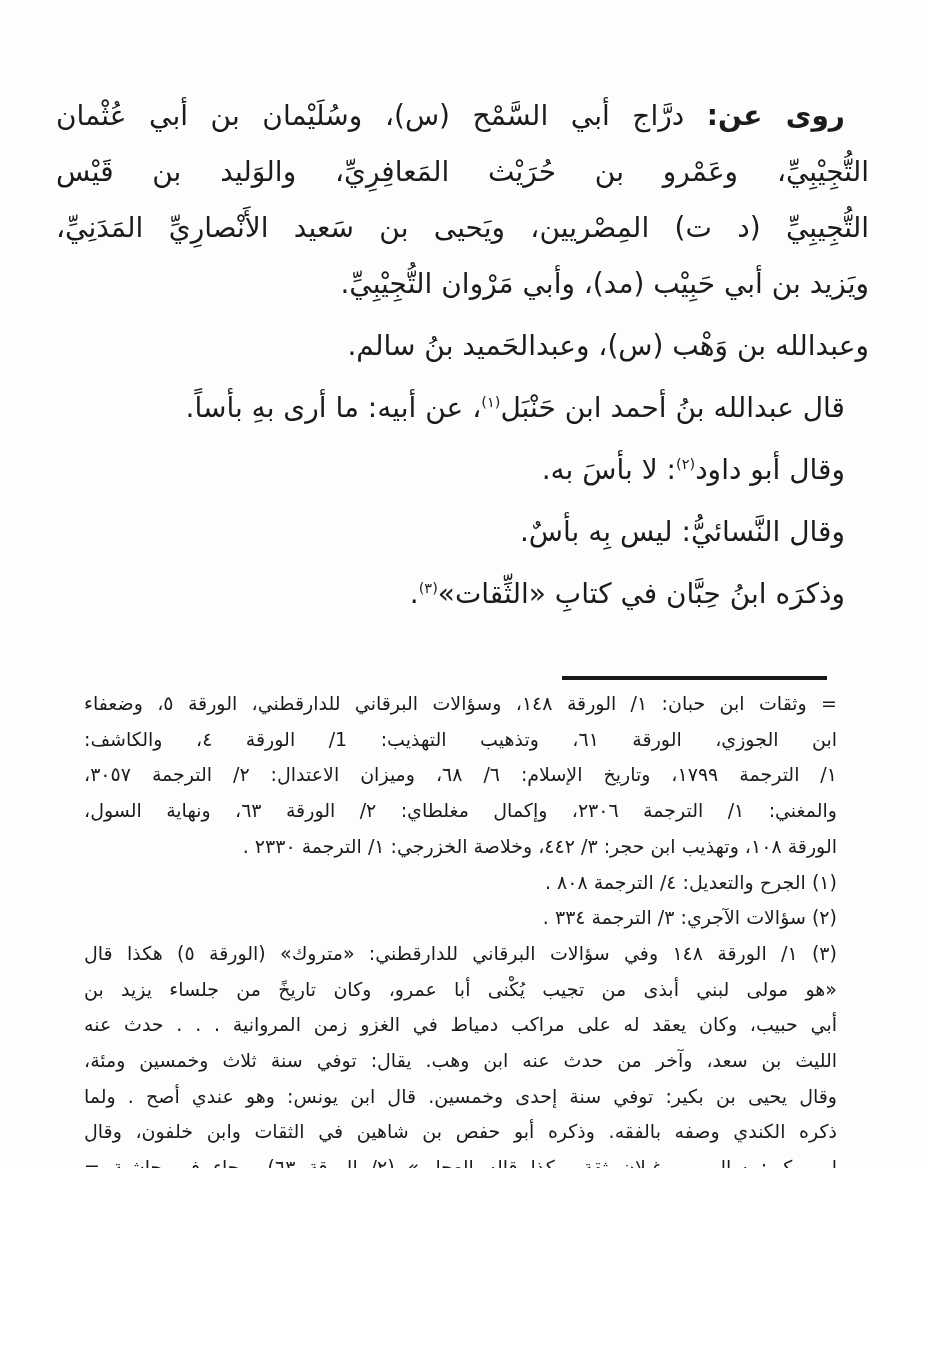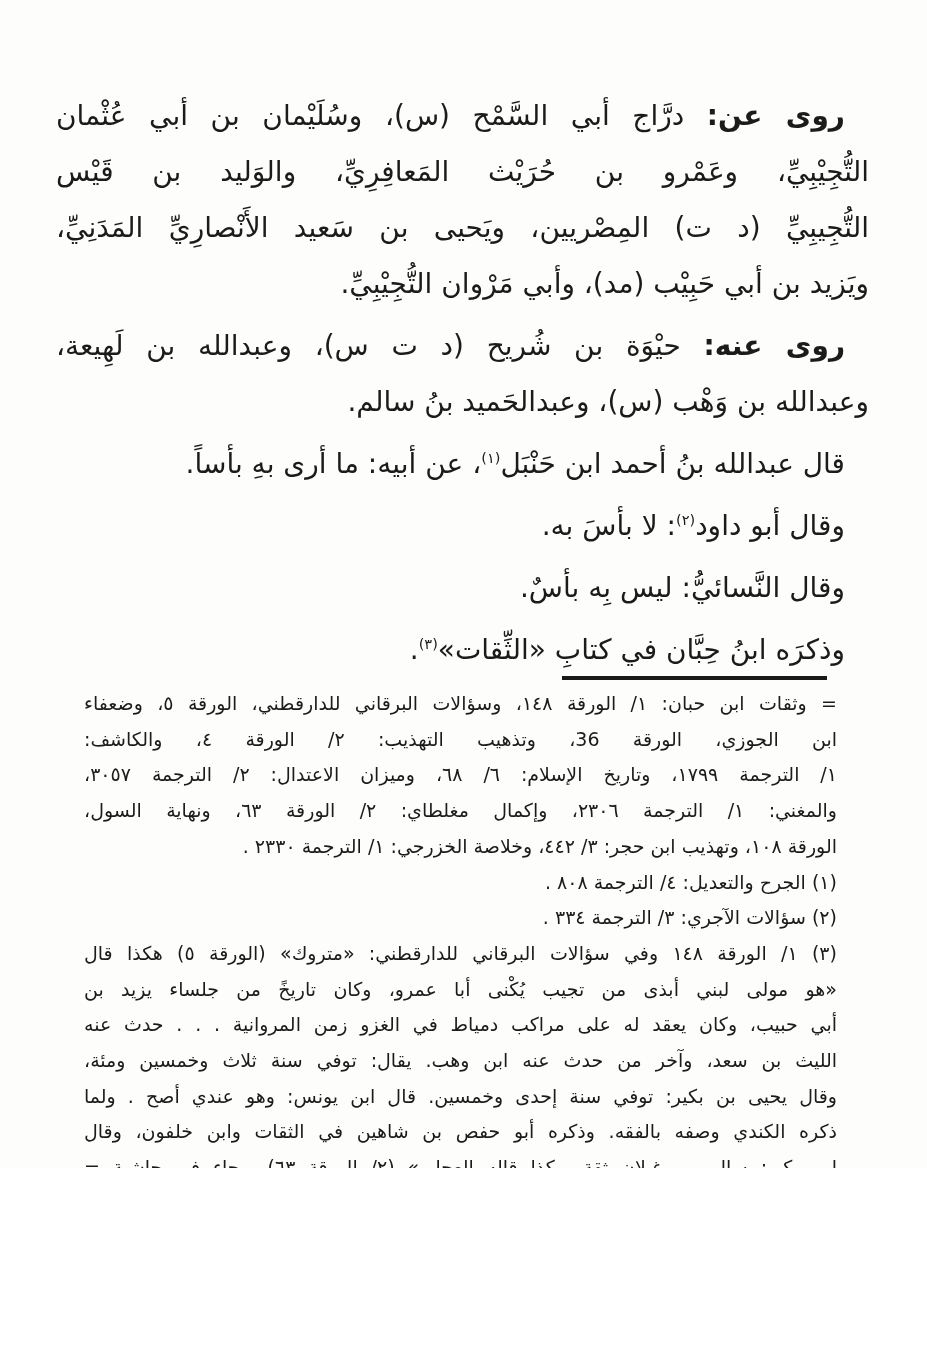--- a/index.html
+++ b/index.html
@@ -88,41 +88,40 @@
 
 <div class="page">
   <div class="main-text" id="main-text">
       <div class="para">
         <div class="line j ind"><span class="lead">روى عن:</span> درَّاج أبي السَّمْح (س)، وسُلَيْمان بن أبي عُثْمان</div>
         <div class="line j">التُّجِيْبِيِّ، وعَمْرو بن حُرَيْث المَعافِرِيِّ، والوَليد بن قَيْس</div>
         <div class="line j">التُّجِيبِيِّ (د ت) المِصْريين، ويَحيى بن سَعيد الأَنْصارِيِّ المَدَنِيِّ،</div>
         <div class="line">ويَزيد بن أبي حَبِيْب (مد)، وأبي مَرْوان التُّجِيْبِيِّ.</div>
       </div>
       <div class="para">
-        <div class="line j ind"><span class="lead">روى عنه:</span> حيْوَة بن شُريح (د ت س)، وعبدالله بن لَهِيعة،</div>
         <div class="line">وعبدالله بن وَهْب (س)، وعبدالحَميد بنُ سالم.</div>
       </div>
       <div class="para">
         <div class="line ind">قال عبدالله بنُ أحمد ابن حَنْبَل<sup class="fn-ref">(١)</sup>، عن أبيه: ما أرى بهِ بأساً.</div>
       </div>
       <div class="para">
         <div class="line ind">وقال أبو داود<sup class="fn-ref">(٢)</sup>: لا بأسَ به.</div>
       </div>
       <div class="para">
         <div class="line ind">وقال النَّسائيُّ: ليس بِه بأسٌ.</div>
       </div>
       <div class="para">
         <div class="line ind">وذكرَه ابنُ حِبَّان في كتابِ «الثِّقات»<sup class="fn-ref">(٣)</sup>.</div>
       </div>
     </div>
   <div class="fn-sep"></div>
   <div class="footnotes" id="footnotes">
       <div class="fn-block">
         <div class="line j"><span class="fn-marker">=</span> وثقات ابن حبان: ١/ الورقة ١٤٨، وسؤالات البرقاني للدارقطني، الورقة ٥، وضعفاء</div>
-        <div class="line j">ابن الجوزي، الورقة 36، وتذهيب التهذيب: ٢/ الورقة ٤، والكاشف:</div>
+        <div class="line j">ابن الجوزي، الورقة ٦١، وتذهيب التهذيب: 1/ الورقة ٤، والكاشف:</div>
         <div class="line j">١/ الترجمة ١٧٩٩، وتاريخ الإسلام: ٦/ ٦٨، وميزان الاعتدال: ٢/ الترجمة ٣٠٥٧،</div>
         <div class="line j">والمغني: ١/ الترجمة ٢٣٠٦، وإكمال مغلطاي: ٢/ الورقة ٦٣، ونهاية السول،</div>
         <div class="line">الورقة ١٠٨، وتهذيب ابن حجر: ٣/ ٤٤٢، وخلاصة الخزرجي: ١/ الترجمة ٢٣٣٠ .</div>
       </div>
       <div class="fn-block">
         <div class="line"><span class="fn-marker">(١)</span> الجرح والتعديل: ٤/ الترجمة ٨٠٨ .</div>
       </div>
       <div class="fn-block">
         <div class="line"><span class="fn-marker">(٢)</span> سؤالات الآجري: ٣/ الترجمة ٣٣٤ .</div>
       </div>

